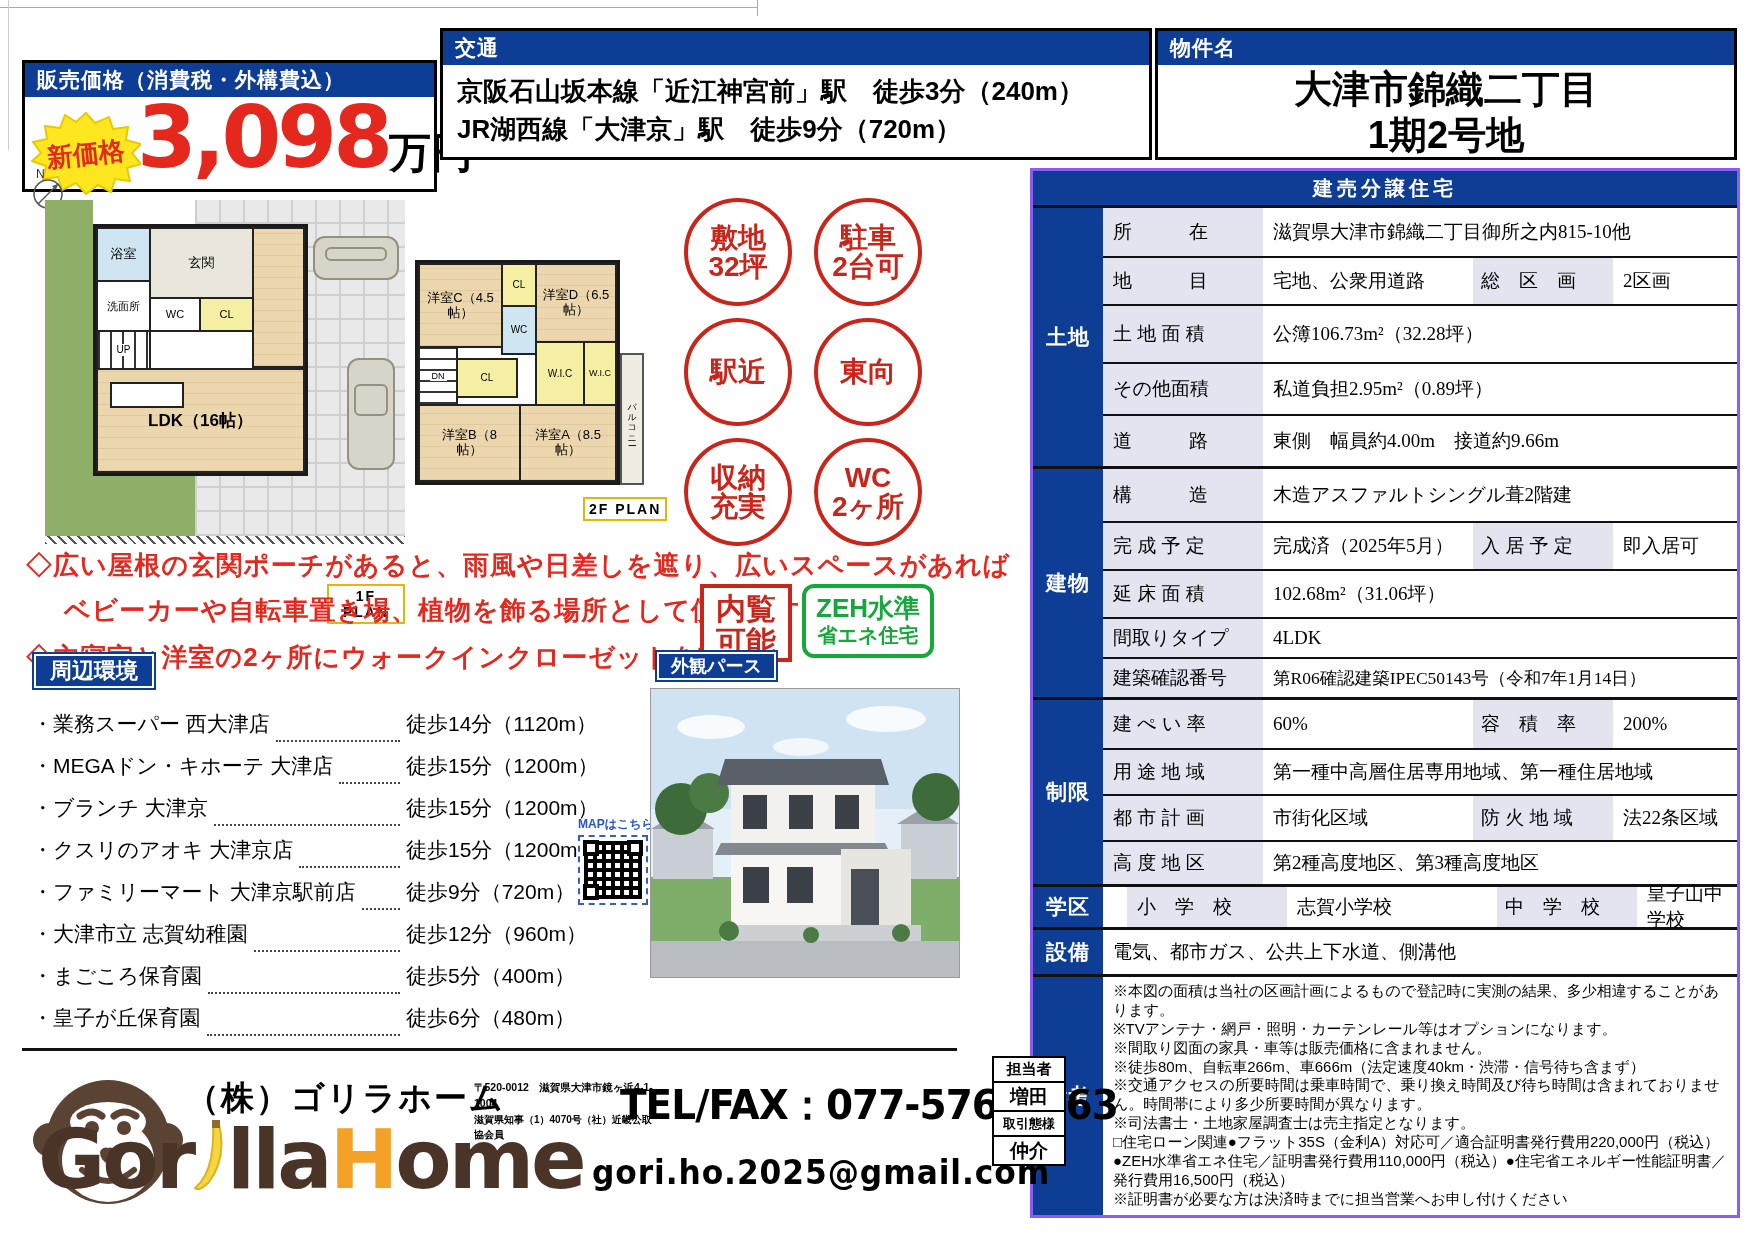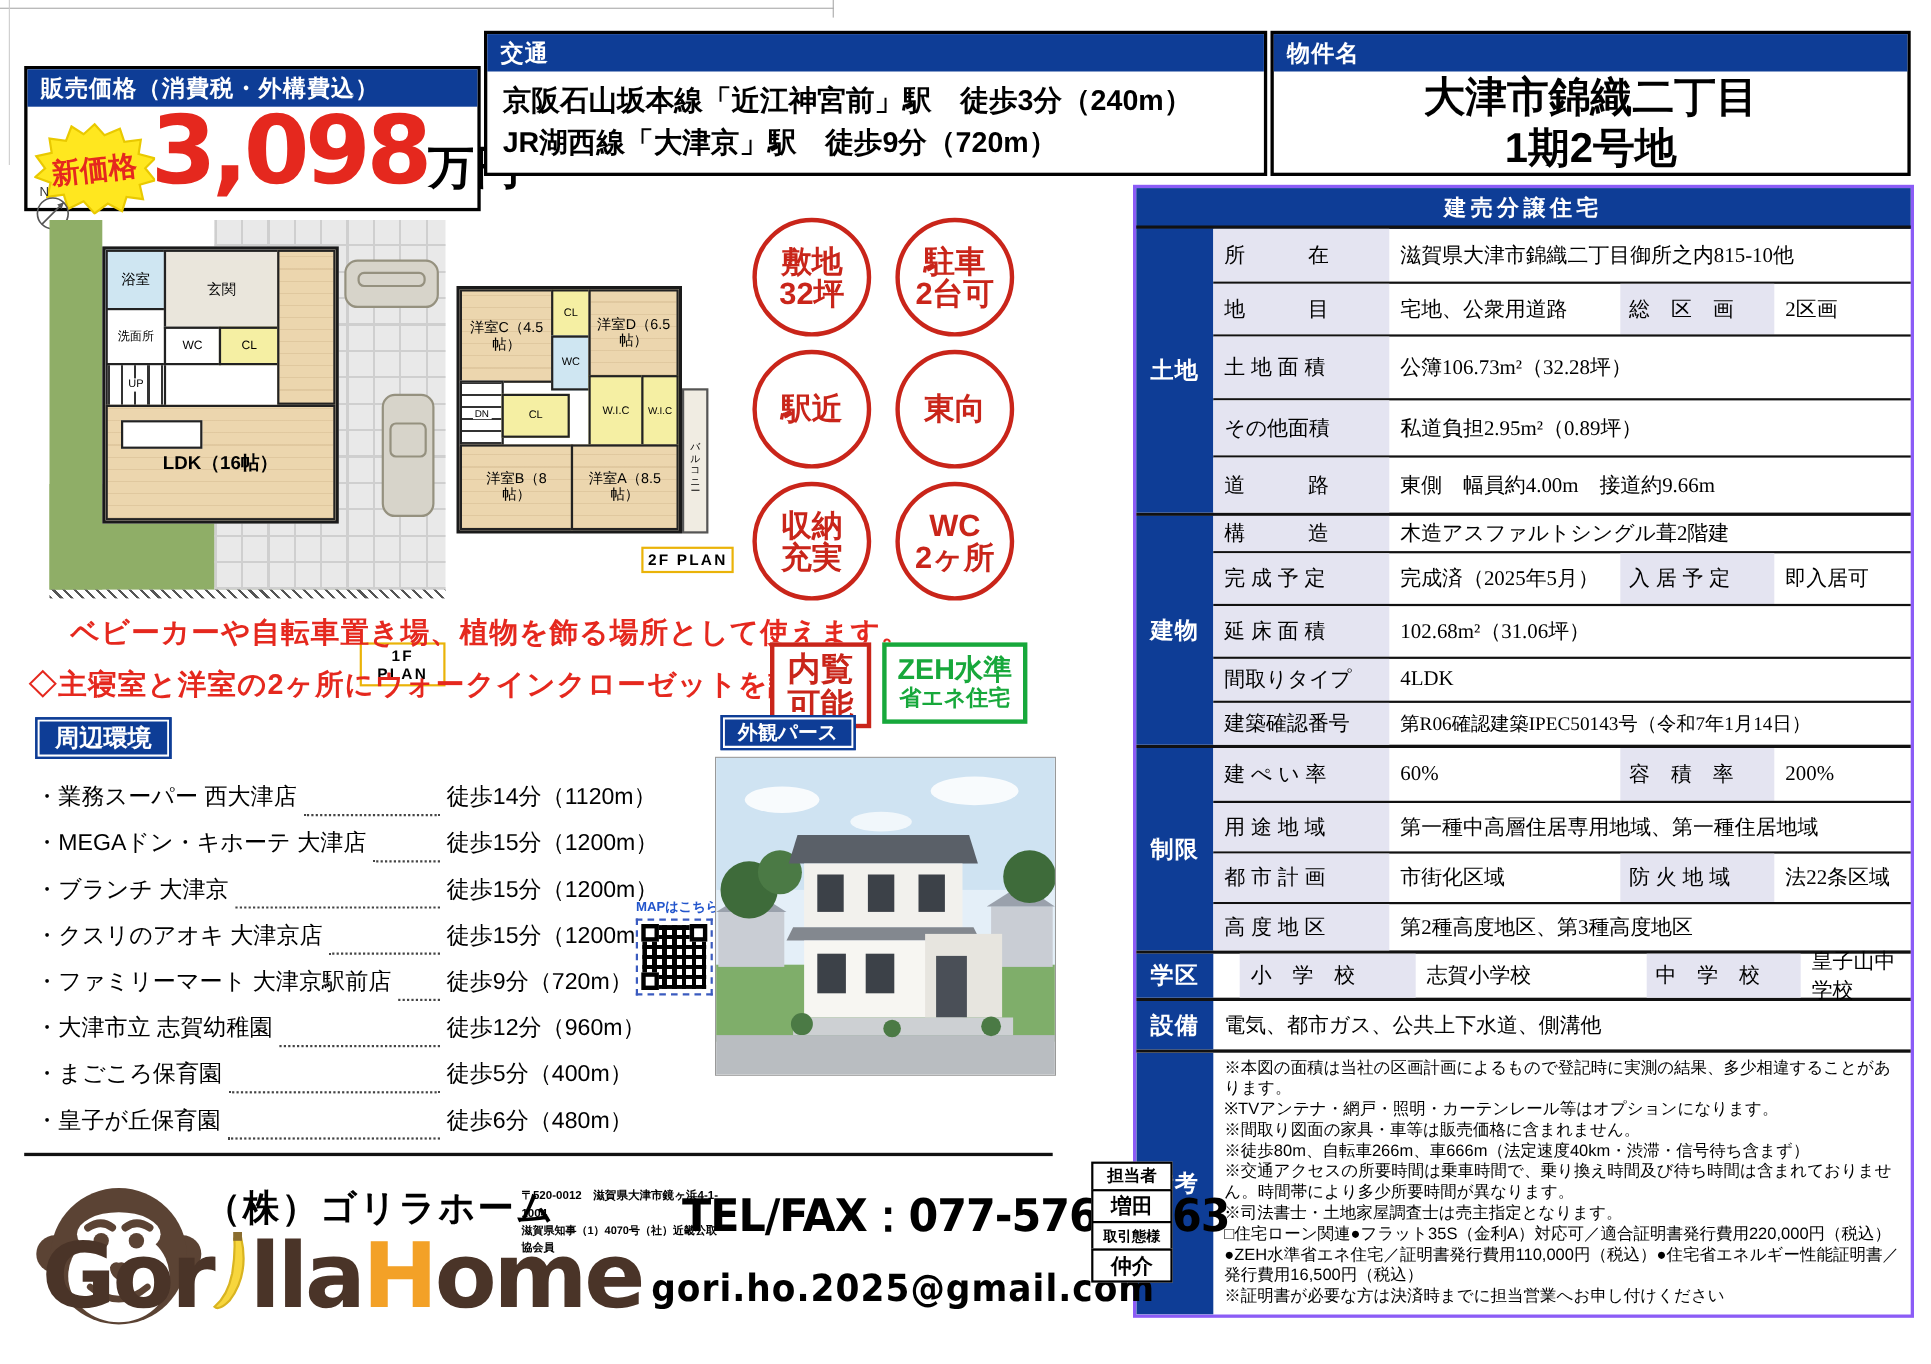--- a/index.html
+++ b/index.html
@@ -15,21 +15,21 @@
              letter-spacing:-4px;line-height:.95;}
   .price-unit{font-weight:bold;color:#000;font-size:42px;}
   
   .badge{width:108px;height:108px;border:4px solid #c9251a;border-radius:50%;box-sizing:border-box;
          display:flex;flex-direction:column;align-items:center;justify-content:center;
          color:#c9251a;font-weight:bold;font-size:28px;line-height:1.05;background:#fff;}
   .badge span:empty{display:none;}
   
   .stamp-red{border:4px solid #c9251a;color:#c9251a;background:#fff;font-weight:bold;font-size:30px;
              line-height:1.1;text-align:center;box-sizing:border-box;padding-top:4px;}
-  .stamp-green{border:4px solid #17a83b;border-radius:0;color:#17a83b;background:#fff;font-weight:bold;
+  .stamp-green{border:4px solid #17a83b;border-radius:12px;color:#17a83b;background:#fff;font-weight:bold;
              text-align:center;box-sizing:border-box;padding-top:6px;}
   
   .navy-label{background:#0e3d96;color:#fff;font-weight:bold;display:inline-flex;align-items:center;
               justify-content:center;box-shadow:inset 0 0 0 2px #fff;border:2px solid #0e3d96;box-sizing:border-box;}
   .srd-item{display:flex;align-items:flex-end;height:42px;font-size:21px;}
   .srd-name{white-space:nowrap;padding-bottom:4px;}
   .srd-leader{flex:1;border-bottom:2px dotted #444;margin:0 6px;height:30px;}
   .srd-time{width:168px;white-space:nowrap;padding-bottom:4px;}
   
   .spec{position:absolute;left:1030px;top:168px;width:710px;border:3px solid #8b5cf6;background:#fff;box-sizing:border-box;}
@@ -224,20 +224,21 @@
         <span>充実</span>
       </div>
 
       <div class="badge">
         <span>WC</span>
         <span>2ヶ所</span>
       </div>
     </div>
 
   <div class="abs" style="left:26px;top:548px;width:930px;">
+    <div class="red-line">◇広い屋根の玄関ポーチがあると、雨風や日差しを遮り、広いスペースがあれば</div>
     <div class="red-line" style="margin:10px 0 0 38px;">ベビーカーや自転車置き場、植物を飾る場所として使えます。</div>
     <div class="red-line" style="margin-top:12px;">◇主寝室と洋室の2ヶ所にウォークインクローゼットを設置。</div>
   </div>
 
   <div class="abs stamp-red" style="left:700px;top:584px;width:92px;height:78px;">
     <div>内覧</div>
     <div>可能</div>
   </div>
   <div class="abs stamp-green" style="left:802px;top:584px;width:132px;height:74px;">
     <div style="font-size:26px;line-height:1.1;">ZEH水準</div>
@@ -372,21 +373,21 @@
         <div class="row" style="height:52px;">
           <div class="lbl">道　　　路</div>
           <div class="val">東側　幅員約4.00m　接道約9.66m</div>
         </div>
       </div>
     </div>
 
     <div class="section">
       <div class="sec-label">建物</div>
       <div class="rows">
-        <div class="row" style="height:32px;justify-content:center;">
+        <div class="row" style="height:52px;justify-content:center;">
           <div class="lbl">構　　　造</div>
           <div class="val">木造アスファルトシングル葺2階建</div>
         </div>
         <div class="row" style="height:48px;">
           <div class="lbl">完 成 予 定</div>
           <div class="val split">完成済（2025年5月）</div>
           <div class="lbl2">入 居 予 定</div>
           <div class="val">即入居可</div>
         </div>
         <div class="row" style="height:48px;">

